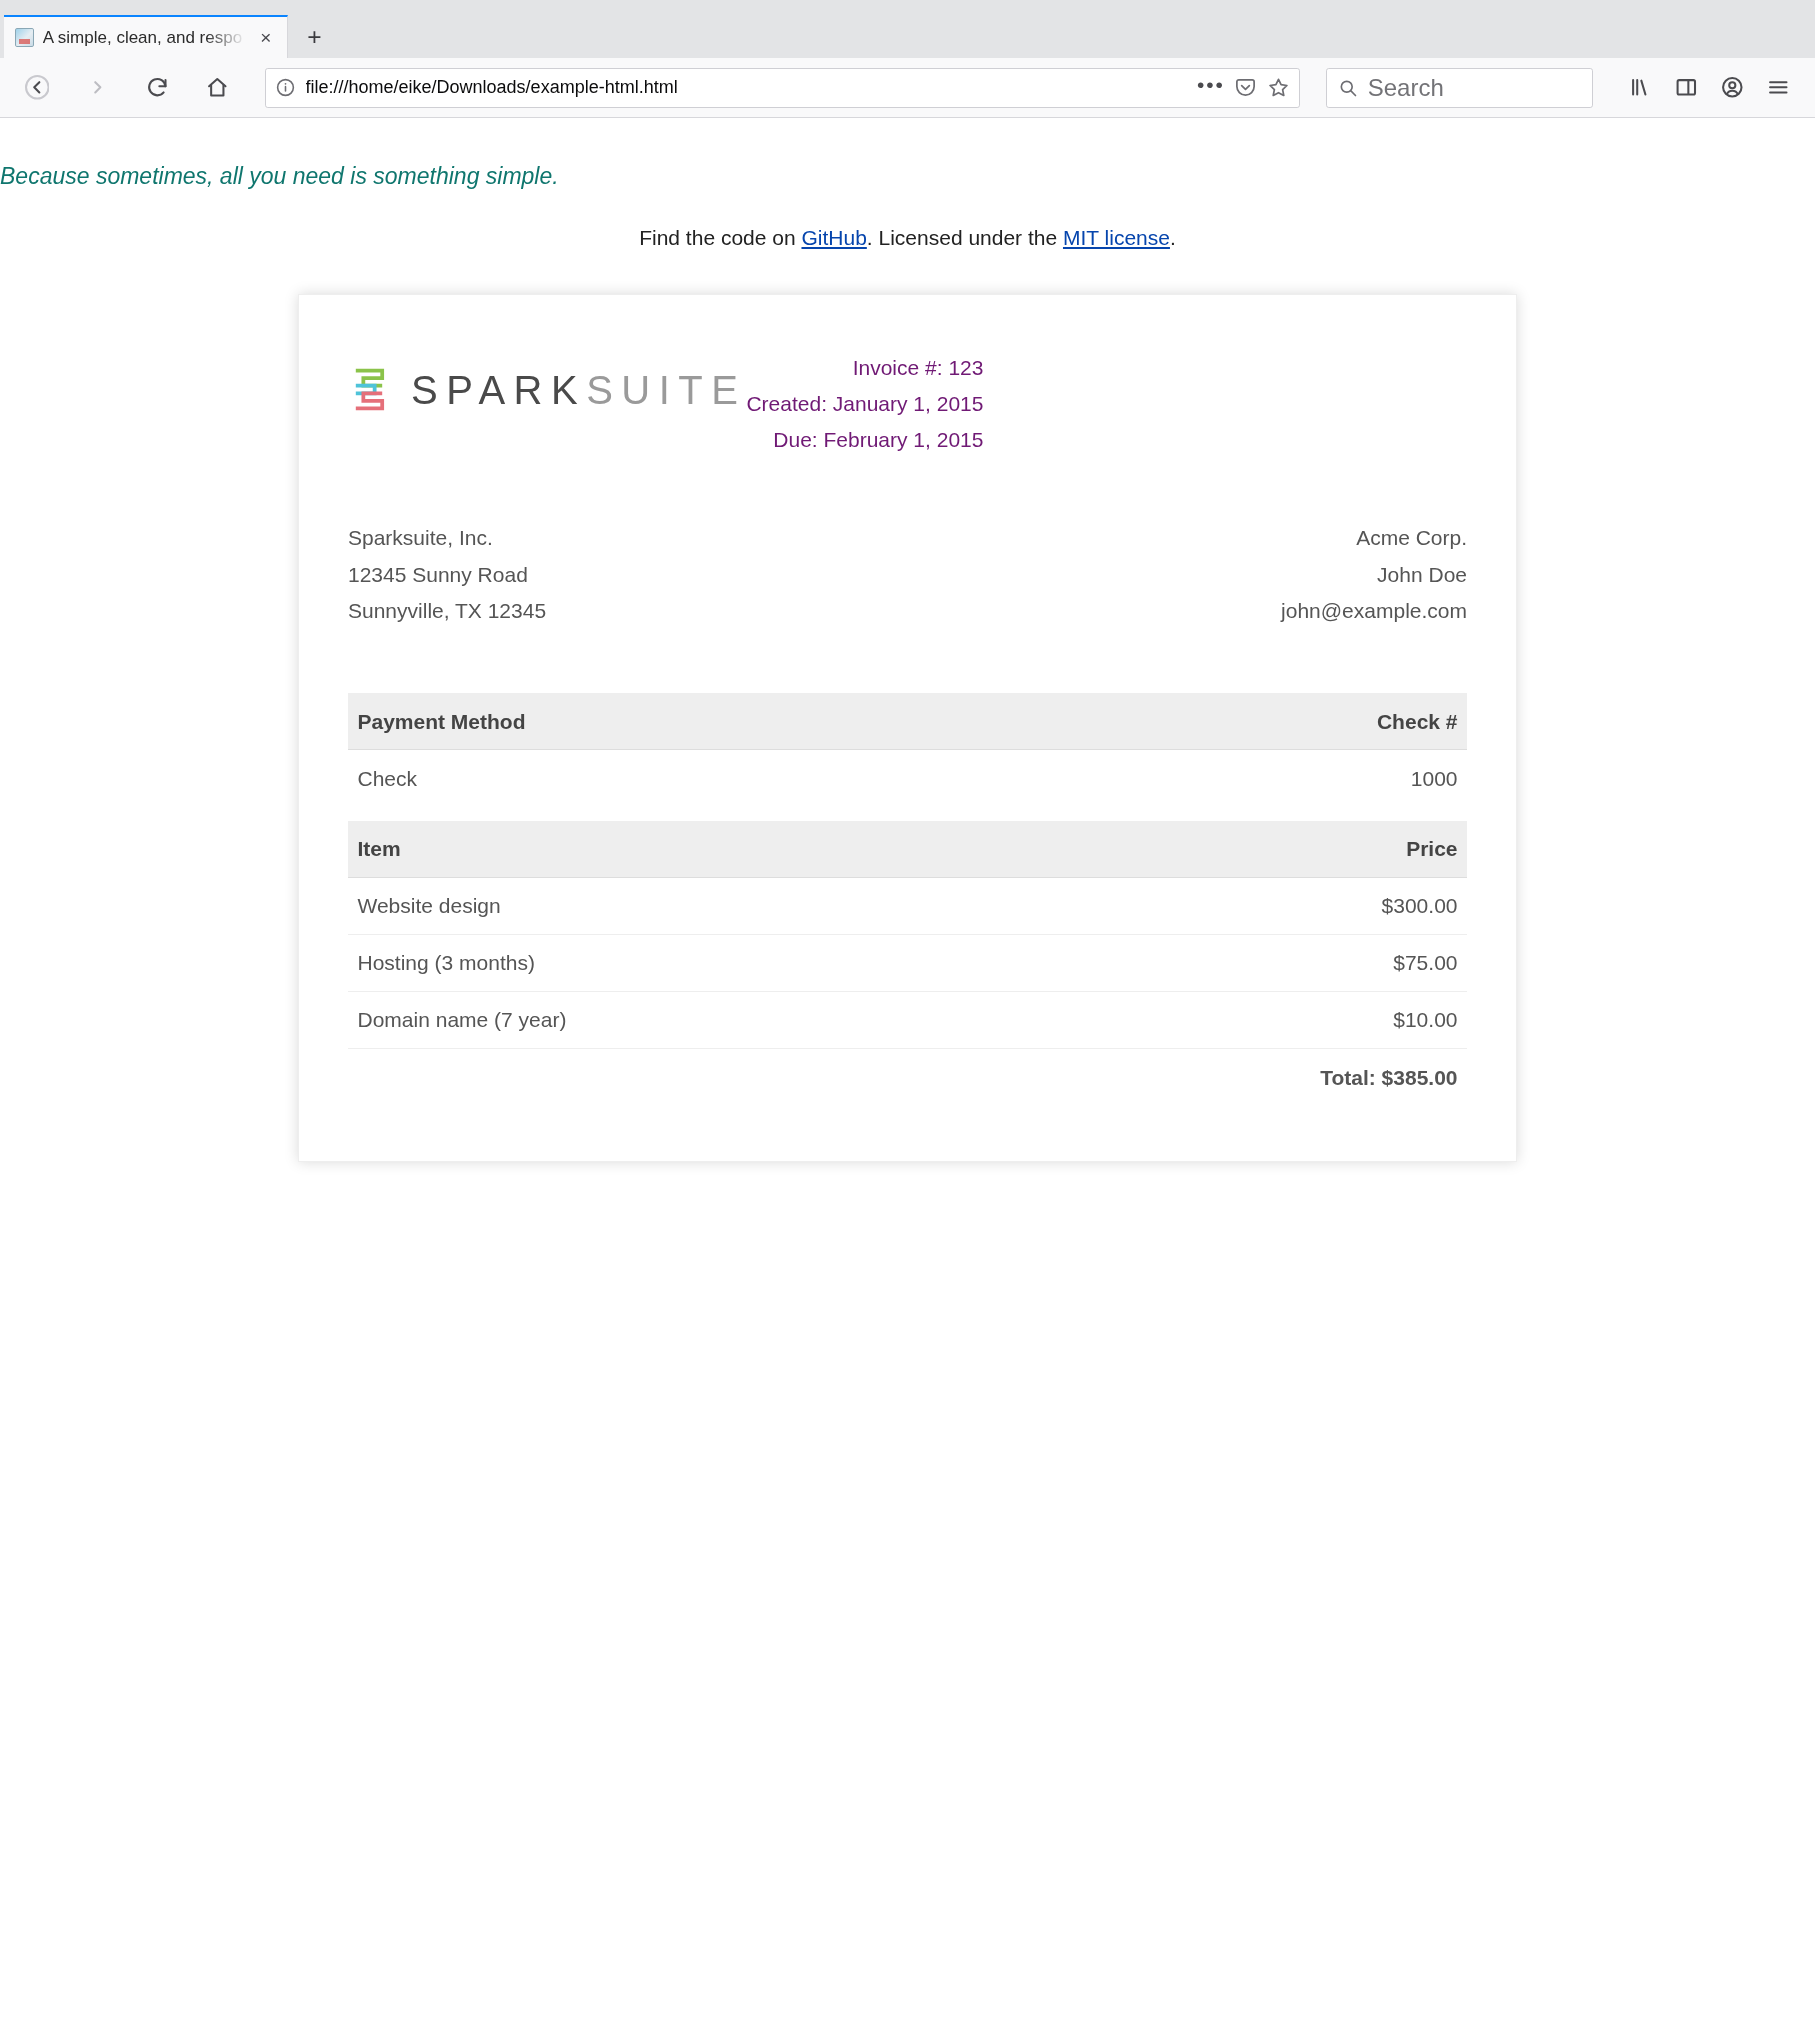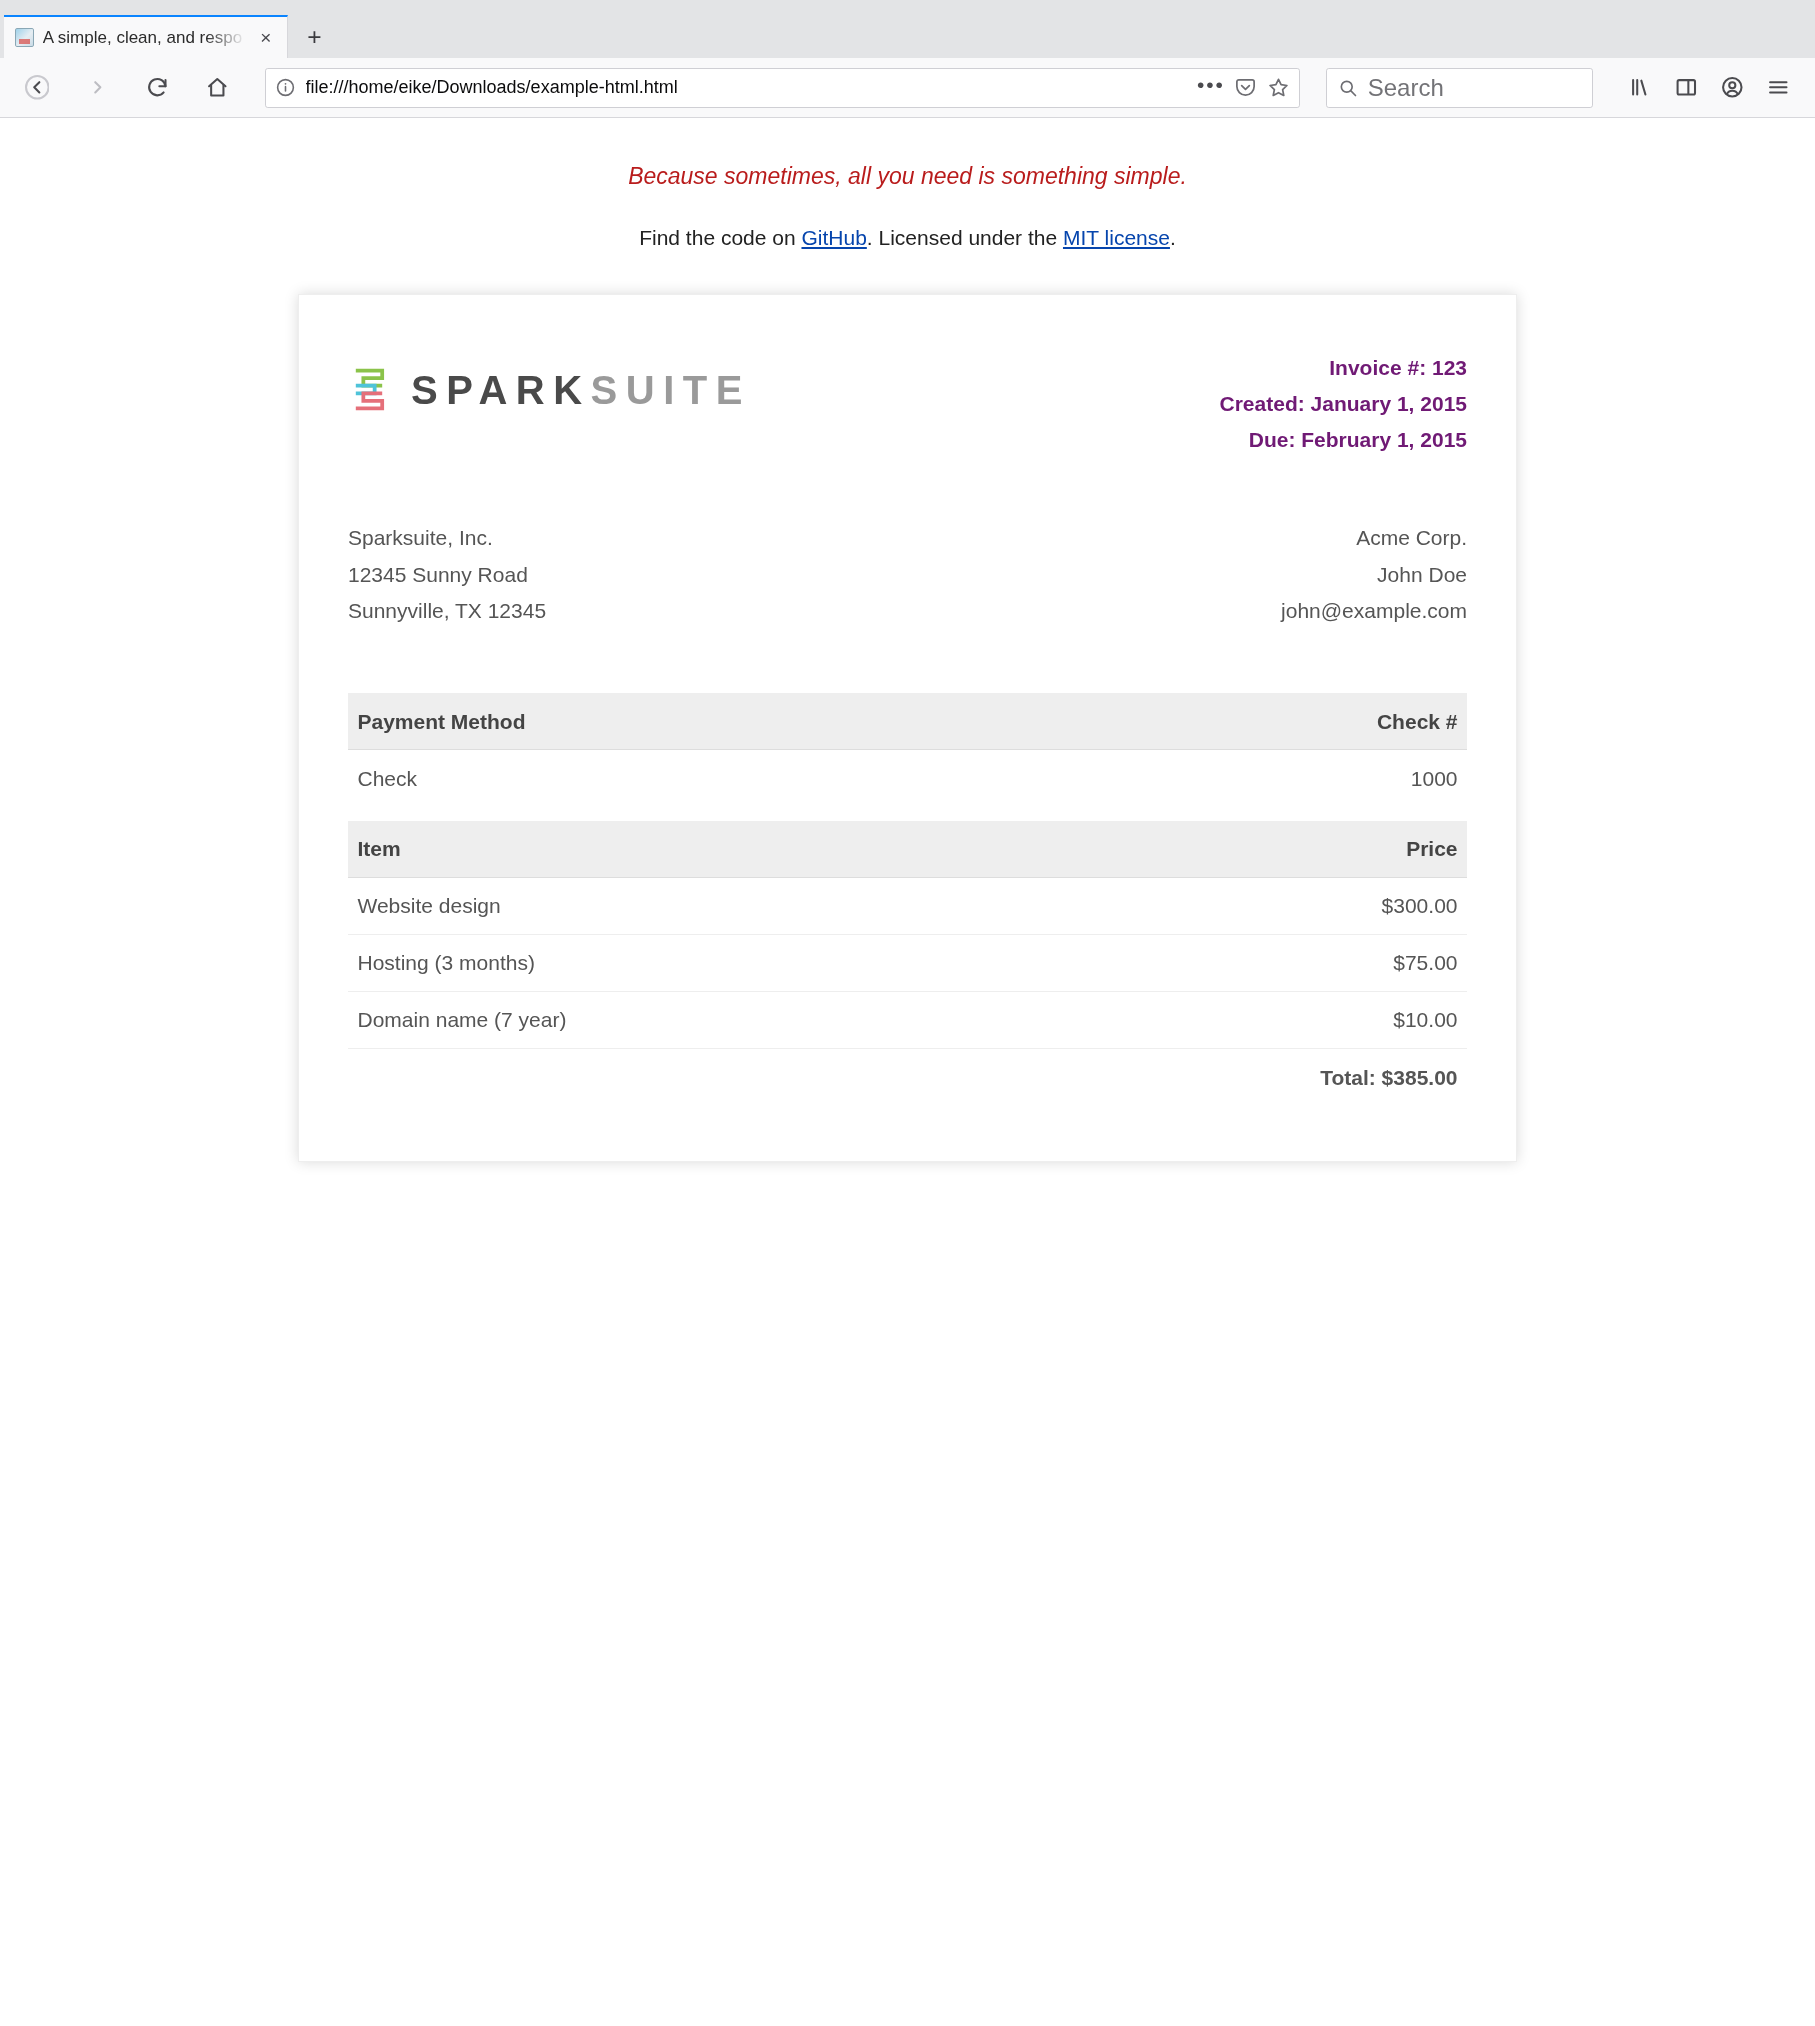--- a/index.html
+++ b/index.html
@@ -134,24 +134,24 @@
   
   .page { padding-top: 45px; }
   .page-title {
     text-align: center;
     font-size: 42px;
     font-weight: normal;
     color: #000;
     margin: 0 0 28px;
   }
   .page-sub {
-    text-align: center;
+    text-align: left;
     font-style: italic;
     font-size: 23px;
-    color: #b91c1c;
+    color: #0f766e;
     margin: 0 0 36px;
   }
   .page-credit {
     text-align: center;
     font-size: 21px;
     color: #222;
     margin: 0 0 44px;
   }
   .page-credit a { color: #0645ad; text-decoration: underline; }
 
@@ -159,21 +159,21 @@
     width: 1219px;
     margin: 0 auto;
     background: #fff;
     border: 0.9px solid #eee;
     box-shadow: 0 0 13.2px rgba(0,0,0,.15);
     padding: 55px 49px;
     font-size: 21px;
     line-height: 1.5;
     color: #555;
   }
-  .inv-top { display: flex; justify-content: space-between; align-items: flex-start; font-weight: bold; }
+  .inv-top { display: flex; justify-content: flex-start; align-items: flex-start; }
   .logo-row { display: flex; align-items: center; gap: 21px; padding-top: 9.5px; }
   .logo-mark { width: 42px; height: 49px; position: relative; }
   .brand {
     font-size: 40px;
     letter-spacing: 8.5px;
     color: #4a4a4a;
     white-space: nowrap;
   }
   .brand .light { color: #9a9a9a; }
   .inv-meta { text-align: right; line-height: 1.72; color: #701a75; font-size: 21px; }

